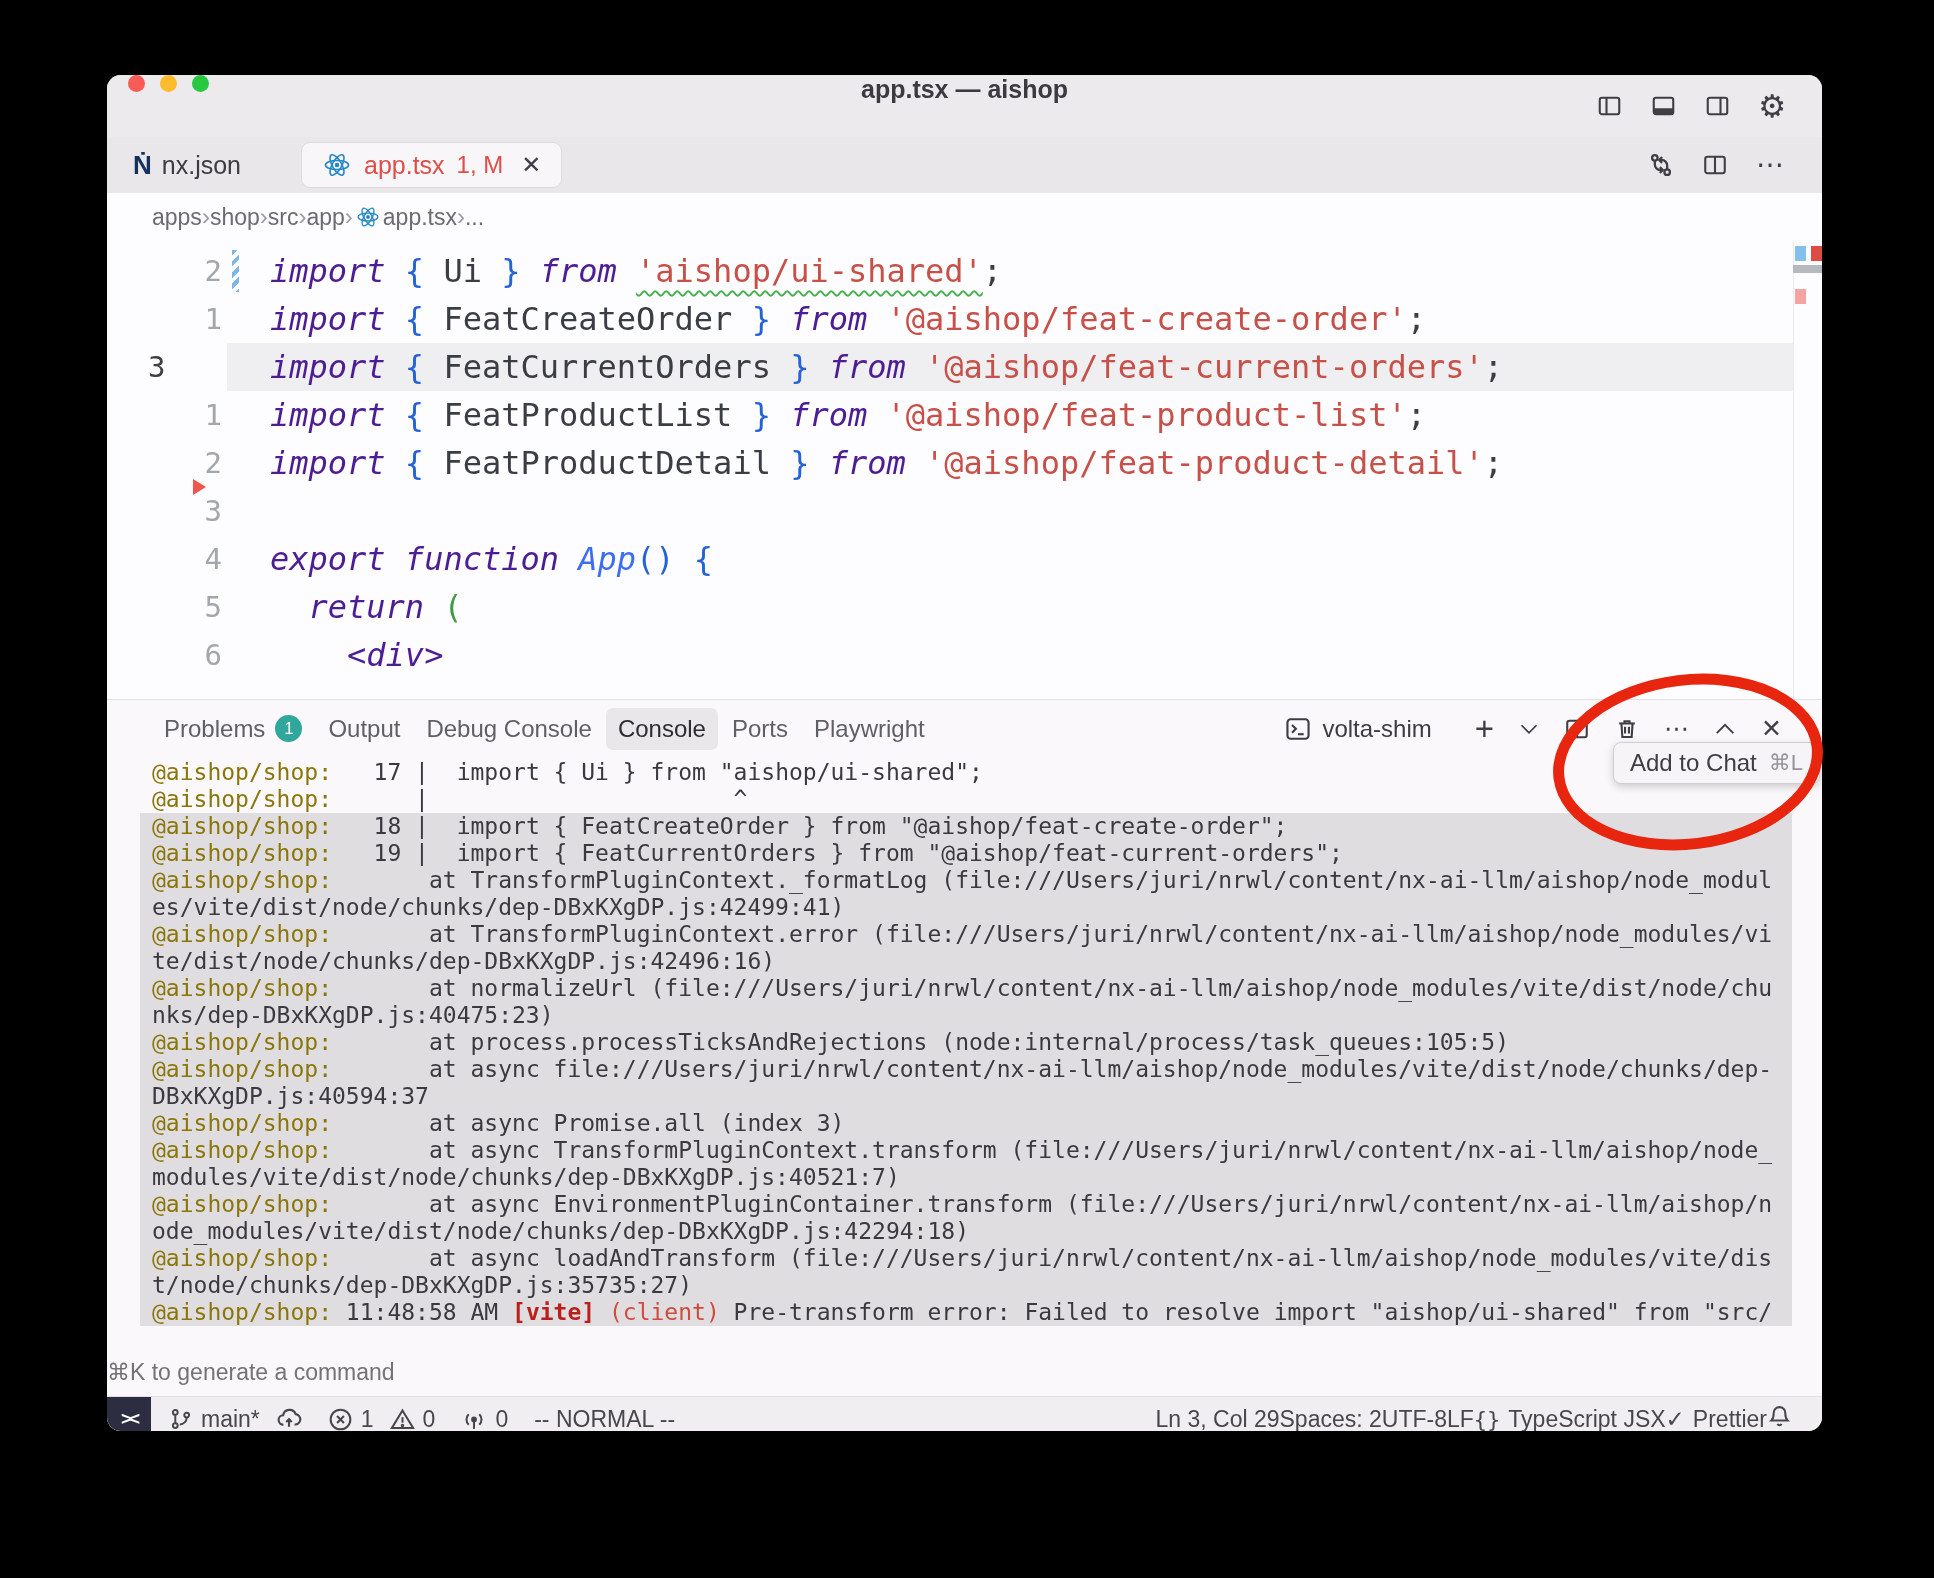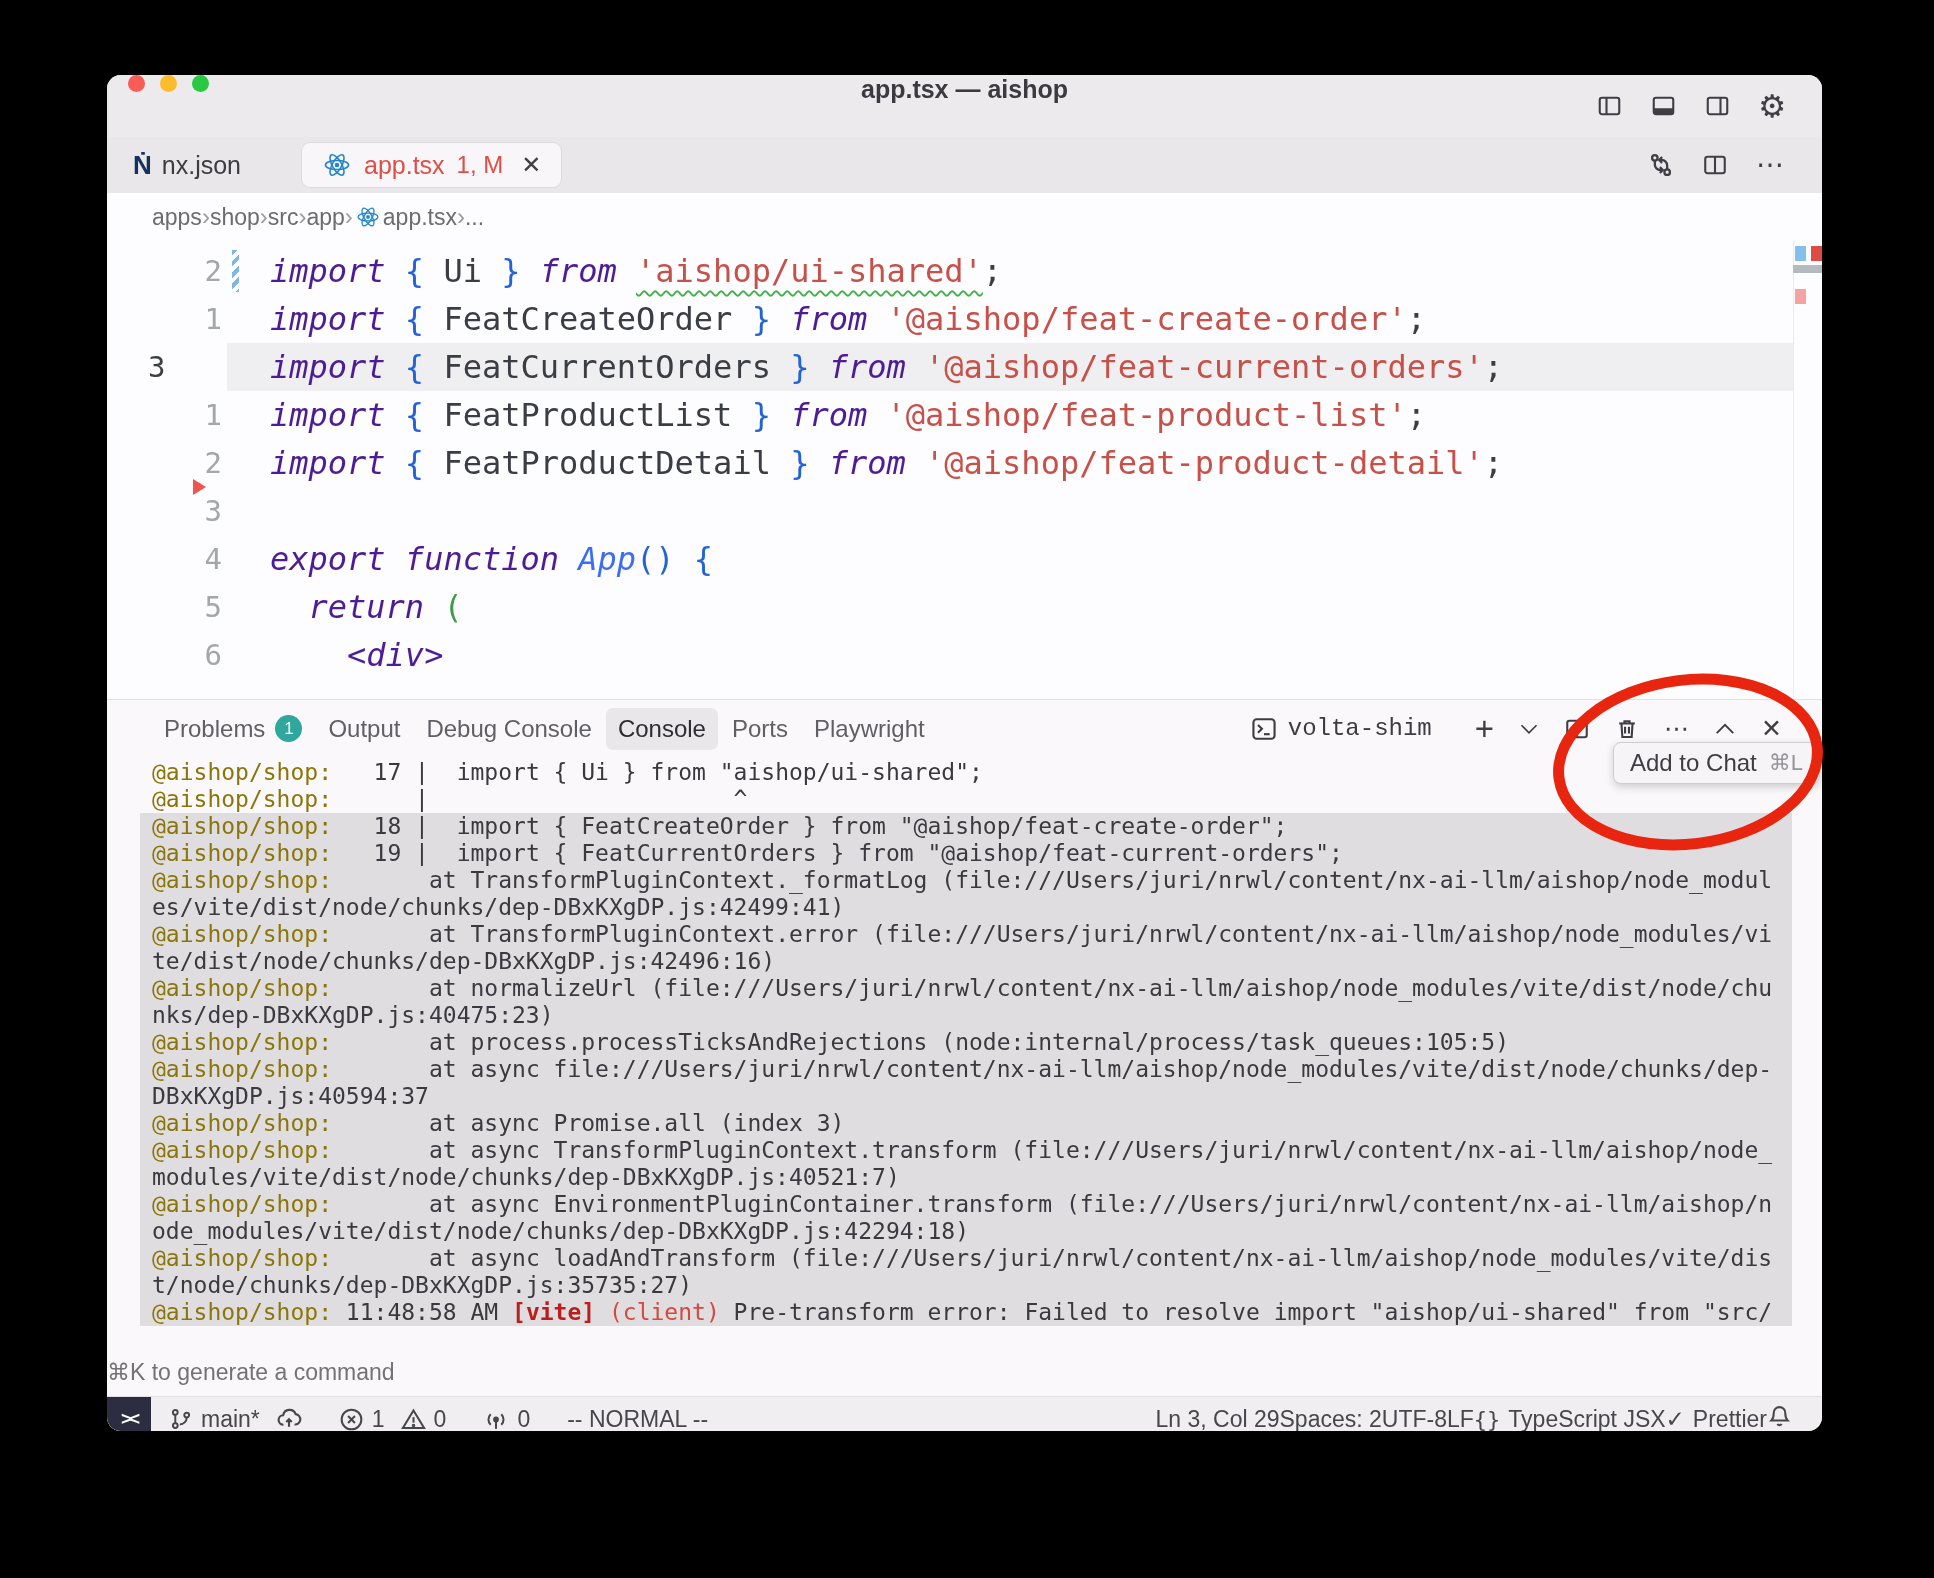--- a/index.html
+++ b/index.html
@@ -69,21 +69,21 @@
 
   
   .panel-head{height:57px;background:#faf8fa;border-top:1px solid #e3e0e4;display:flex;
               align-items:center;flex:none;padding-left:45px;}
   .panel-tabs{display:flex;align-items:center;gap:2px;}
   .ptab{display:flex;align-items:center;gap:10px;font-size:24px;color:#5f5f66;padding:7px 12px;border-radius:7px;}
   .ptab.active{color:#2c2c32;background:#eae7eb;}
   .pbadge{background:#2fa79c;color:#fff;font-size:17px;width:27px;height:27px;border-radius:50%;
           display:flex;align-items:center;justify-content:center;}
   .panel-actions{margin-left:auto;display:flex;align-items:center;gap:25px;padding-right:40px;}
-  .term-chip{display:flex;align-items:center;gap:10px;font-size:24px;color:#3c3c42;margin-right:18px;font-family:Liberation Mono, monospace;}
+  .term-chip{display:flex;align-items:center;gap:10px;font-size:24px;color:#3c3c42;margin-right:18px;}
   .pa-icon{display:flex;align-items:center;justify-content:center;color:#3e3e44;font-size:25px;}
   .pa-icon svg{stroke:#3e3e44;fill:none;stroke-width:1.4;}
   .plus-glyph{font-size:33px;line-height:1;color:#3e3e44;}
 
   
   .term{height:590px;background:#faf8fa;flex:none;font-family:"DejaVu Sans Mono",monospace;
         font-size:23px;padding-top:2px;position:relative;}
   .trow{height:27px;line-height:27px;white-space:pre;margin-left:33px;margin-right:30px;padding-left:12px;}
   .trow.sel{background:#e0dde1;}
   .tm-p{color:#8a7608;}
@@ -92,21 +92,21 @@
   .tm-client{color:#d24a3c;}
 
   
   .hintbar{height:47px;background:#faf8fa;display:flex;align-items:center;justify-content:flex-start;
            font-size:23px;color:#737373;flex:none;}
   .statusbar{height:44px;background:#f0eef1;border-top:1px solid #e2dfe2;display:flex;align-items:center;
              font-size:23px;color:#46464c;flex:none;}
   .remote{width:44px;height:44px;background:#2d2d42;color:#fff;display:flex;align-items:center;
           justify-content:center;font-size:19px;font-weight:bold;letter-spacing:-3px;
           border-bottom-left-radius:14px;flex:none;}
-  .sb-left{display:flex;align-items:center;gap:37px;padding-left:18px;}
+  .sb-left{display:flex;align-items:center;gap:26px;padding-left:18px;}
   .sb-right{margin-left:auto;display:flex;align-items:center;padding-right:30px;}
   .sb-item{display:flex;align-items:center;gap:8px;white-space:nowrap;}
   .sb-item svg{stroke:#46464c;fill:none;stroke-width:1.3;}
   .lang-braces{font-family:"DejaVu Sans Mono",monospace;font-size:22px;}
 
   
   .chat-tooltip{position:absolute;left:1506px;top:667px;height:40px;padding:0 16px;background:#f6f4f7;
                 border:1px solid #d0ced3;border-radius:8px;box-shadow:0 3px 8px rgba(0,0,0,.18);
                 display:flex;align-items:center;gap:12px;z-index:20;}
   .chat-tooltip .lbl{font-size:24px;color:#3d3d44;}

